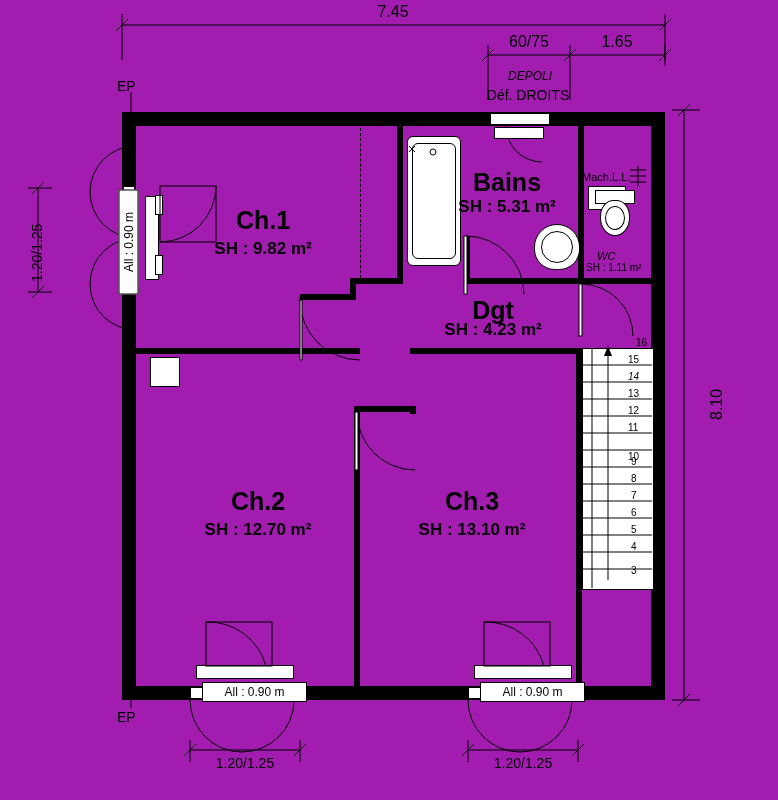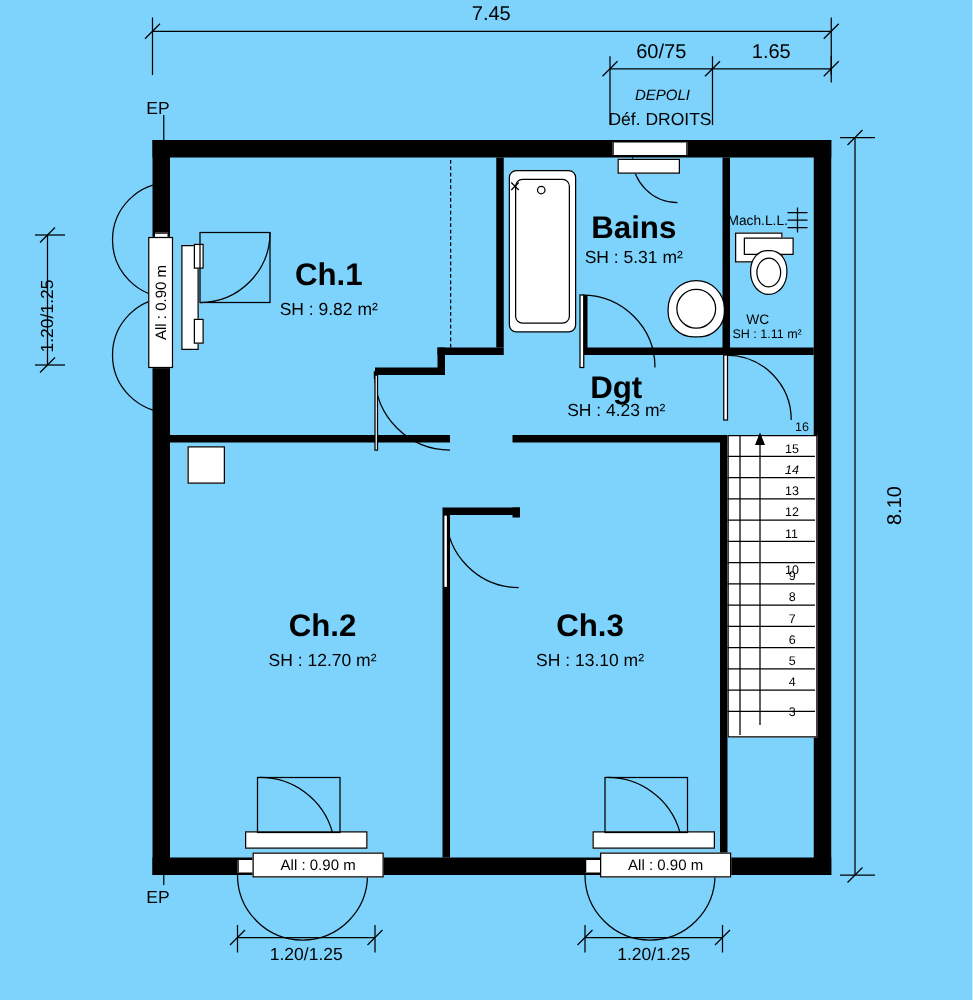--- a/index.html
+++ b/index.html
@@ -9,33 +9,33 @@
   }
   body {
     font-family: "Liberation Sans", sans-serif;
     color: #000000;
   }
   #plan {
     position: relative;
     width: 778px;
     height: 800px;
     overflow: hidden;
-    background: #7dd3fc;
+    background: #a21caf;
   }
   .abs { position: absolute; }
   .txt {
     position: absolute;
     white-space: nowrap;
     font-family: "Liberation Sans", sans-serif;
     color: #000;
     line-height: 1;
   }
   .c { transform: translateX(-50%); }
   .room-name { font-size: 25px; font-weight: bold; }
-  .room-area { font-size: 14px; }
+  .room-area { font-size: 17px; font-weight: bold; }
   .dim { font-size: 16px; }
   .dim-sm { font-size: 14px; }
   .tiny { font-size: 11px; }
   .tiny2 { font-size: 10px; }
   .ital { font-style: italic; font-size: 12px; }
   .rot90 {
     transform-origin: 0 0;
     transform: rotate(-90deg);
   }
   
@@ -283,21 +283,21 @@
   <div class="txt tiny2" style="left:631px; top:525px;">5</div>
   <div class="txt tiny2" style="left:631px; top:542px;">4</div>
   <div class="txt tiny2" style="left:631px; top:566px;">3</div>
 
   <div class="txt room-name c" style="left:263px; top:208px;">Ch.1</div>
   <div class="txt room-area c" style="left:263px; top:240px;">SH : 9.82 m²</div>
 
   <div class="txt room-name c" style="left:507px; top:170px;">Bains</div>
   <div class="txt room-area c" style="left:507px; top:198px;">SH : 5.31 m²</div>
 
-  <div class="txt tiny" style="left:597px; top:251px;">WC</div>
+  <div class="txt tiny" style="left:597px; top:251px;font-style:italic;">WC</div>
   <div class="txt tiny2" style="left:586px; top:263px;">SH : 1.11 m²</div>
 
   <div class="txt room-name c" style="left:493px; top:298px;">Dgt</div>
   <div class="txt room-area c" style="left:493px; top:321px;">SH : 4.23 m²</div>
 
   <div class="txt room-name c" style="left:258px; top:489px;">Ch.2</div>
   <div class="txt room-area c" style="left:258px; top:521px;">SH : 12.70 m²</div>
 
   <div class="txt room-name c" style="left:472px; top:489px;">Ch.3</div>
   <div class="txt room-area c" style="left:472px; top:521px;">SH : 13.10 m²</div>

